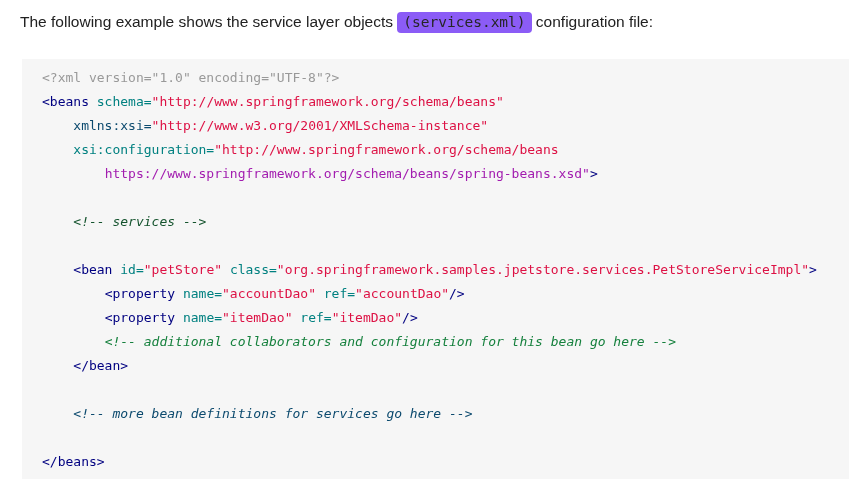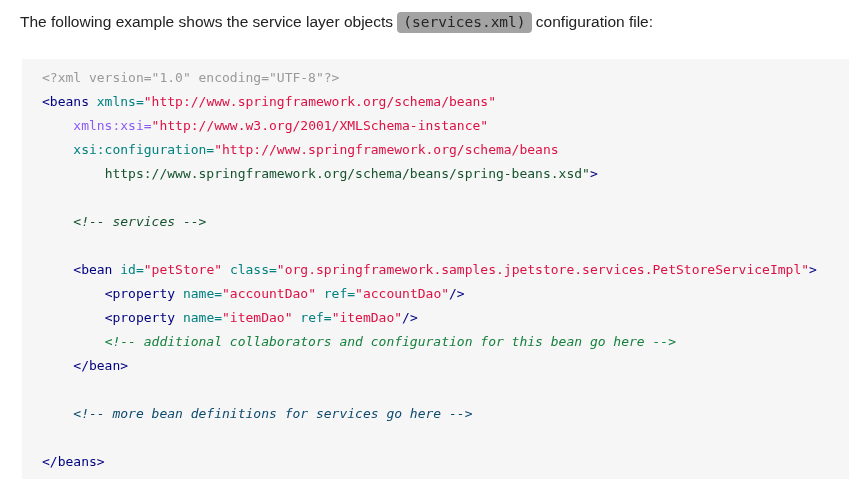--- a/index.html
+++ b/index.html
@@ -14,21 +14,21 @@
   .intro {
     margin: 0;
     padding: 11px 20px 0 20px;
     font-size: 15.5px;
     line-height: 22px;
     color: #212121;
   }
   .inline-code {
     font-family: "DejaVu Sans Mono", monospace;
     font-size: 14.5px;
-    background: #a3a3a3;
+    background: #8b5cf6;
     border-radius: 4px;
     padding: 2px 6px 3px 6px;
     color: #262626;
     white-space: nowrap;
   }
   .code-block {
     margin: 26px 0 0 22px;
     background: #f6f6f6;
     padding: 7px 18px 5px 20px;
     box-sizing: border-box;
@@ -43,24 +43,24 @@
   }
   .tok-c { font-style: italic; }
 </style>
 </head>
 <body>
 
 <main>
   <p class="intro" id="intro-el">The following example shows the service layer objects <code class="inline-code">(services.xml)</code> configuration file:</p>
   <div class="code-block">
     <pre><code id="code-el"><span class="tok-cp" style="color: rgb(153, 153, 153);">&lt;?xml version="1.0" encoding="UTF-8"?&gt;</span>
-<span class="tok-nt" style="color: rgb(0, 0, 128);">&lt;beans</span><span class="tok-tx" style="color: rgb(51, 51, 51);"> </span><span class="tok-na" style="color: rgb(0, 128, 128);">xmlns=</span><span class="tok-s" style="color: rgb(221, 17, 68);">"http://www.springframework.org/schema/beans"</span>
-<span class="tok-tx" style="color: rgb(51, 51, 51);">    </span><span class="tok-na" style="color: #8b5cf6;">xmlns:xsi=</span><span class="tok-s" style="color: rgb(221, 17, 68);">"http://www.w3.org/2001/XMLSchema-instance"</span>
+<span class="tok-nt" style="color: rgb(0, 0, 128);">&lt;beans</span><span class="tok-tx" style="color: rgb(51, 51, 51);"> </span><span class="tok-na" style="color: rgb(0, 128, 128);">schema=</span><span class="tok-s" style="color: rgb(221, 17, 68);">"http://www.springframework.org/schema/beans"</span>
+<span class="tok-tx" style="color: rgb(51, 51, 51);">    </span><span class="tok-na" style="color: #0c4a6e;">xmlns:xsi=</span><span class="tok-s" style="color: rgb(221, 17, 68);">"http://www.w3.org/2001/XMLSchema-instance"</span>
 <span class="tok-tx" style="color: rgb(51, 51, 51);">    </span><span class="tok-na" style="color: rgb(0, 128, 128);">xsi:configuration=</span><span class="tok-s" style="color: rgb(221, 17, 68);">"http://www.springframework.org/schema/beans</span>
-<span class="tok-tx" style="color: rgb(51, 51, 51);">        </span><span class="tok-s" style="color: #14532d;">https://www.springframework.org/schema/beans/spring-beans.xsd"</span><span class="tok-nt" style="color: rgb(0, 0, 128);">&gt;</span>
+<span class="tok-tx" style="color: rgb(51, 51, 51);">        </span><span class="tok-s" style="color: #a21caf;">https://www.springframework.org/schema/beans/spring-beans.xsd"</span><span class="tok-nt" style="color: rgb(0, 0, 128);">&gt;</span>
 
 <span class="tok-tx" style="color: rgb(51, 51, 51);">    </span><span class="tok-c" style="color: #14532d;">&lt;!-- services --&gt;</span>
 
 <span class="tok-tx" style="color: rgb(51, 51, 51);">    </span><span class="tok-nt" style="color: rgb(0, 0, 128);">&lt;bean</span><span class="tok-tx" style="color: rgb(51, 51, 51);"> </span><span class="tok-na" style="color: rgb(0, 128, 128);">id=</span><span class="tok-s" style="color: rgb(221, 17, 68);">"petStore"</span><span class="tok-tx" style="color: rgb(51, 51, 51);"> </span><span class="tok-na" style="color: rgb(0, 128, 128);">class=</span><span class="tok-s" style="color: rgb(221, 17, 68);">"org.springframework.samples.jpetstore.services.PetStoreServiceImpl"</span><span class="tok-nt" style="color: rgb(0, 0, 128);">&gt;</span>
 <span class="tok-tx" style="color: rgb(51, 51, 51);">        </span><span class="tok-nt" style="color: rgb(0, 0, 128);">&lt;property</span><span class="tok-tx" style="color: rgb(51, 51, 51);"> </span><span class="tok-na" style="color: rgb(0, 128, 128);">name=</span><span class="tok-s" style="color: rgb(221, 17, 68);">"accountDao"</span><span class="tok-tx" style="color: rgb(51, 51, 51);"> </span><span class="tok-na" style="color: rgb(0, 128, 128);">ref=</span><span class="tok-s" style="color: rgb(221, 17, 68);">"accountDao"</span><span class="tok-nt" style="color: rgb(0, 0, 128);">/&gt;</span>
 <span class="tok-tx" style="color: rgb(51, 51, 51);">        </span><span class="tok-nt" style="color: rgb(0, 0, 128);">&lt;property</span><span class="tok-tx" style="color: rgb(51, 51, 51);"> </span><span class="tok-na" style="color: rgb(0, 128, 128);">name=</span><span class="tok-s" style="color: rgb(221, 17, 68);">"itemDao"</span><span class="tok-tx" style="color: rgb(51, 51, 51);"> </span><span class="tok-na" style="color: rgb(0, 128, 128);">ref=</span><span class="tok-s" style="color: rgb(221, 17, 68);">"itemDao"</span><span class="tok-nt" style="color: rgb(0, 0, 128);">/&gt;</span>
 <span class="tok-tx" style="color: rgb(51, 51, 51);">        </span><span class="tok-c" style="color: #15803d;">&lt;!-- additional collaborators and configuration for this bean go here --&gt;</span>
 <span class="tok-tx" style="color: rgb(51, 51, 51);">    </span><span class="tok-nt" style="color: rgb(0, 0, 128);">&lt;/bean&gt;</span>
 
 <span class="tok-tx" style="color: rgb(51, 51, 51);">    </span><span class="tok-c" style="color: #0c4a6e;">&lt;!-- more bean definitions for services go here --&gt;</span>

